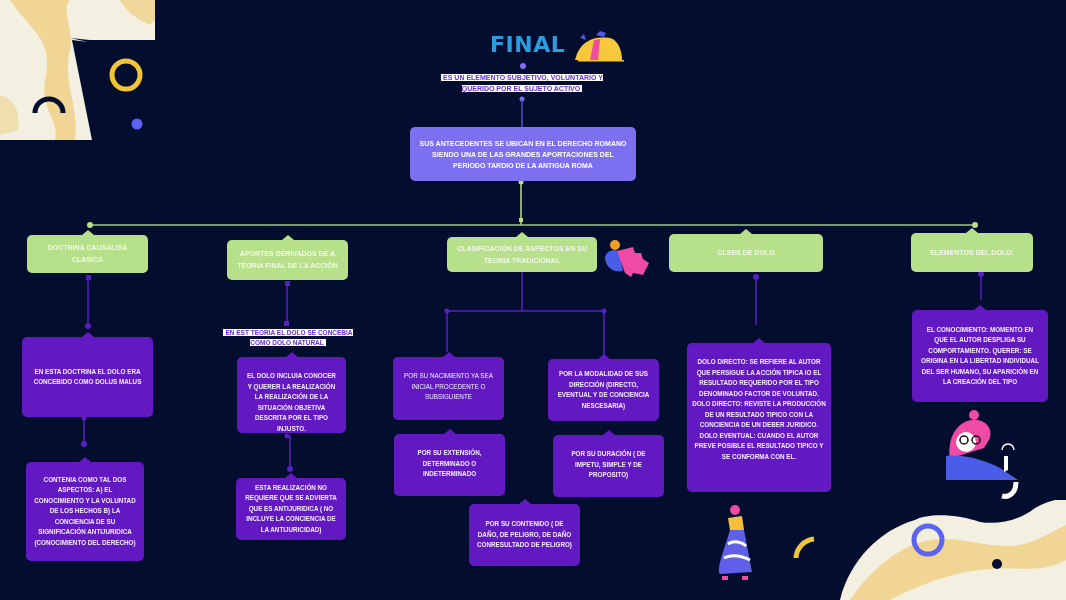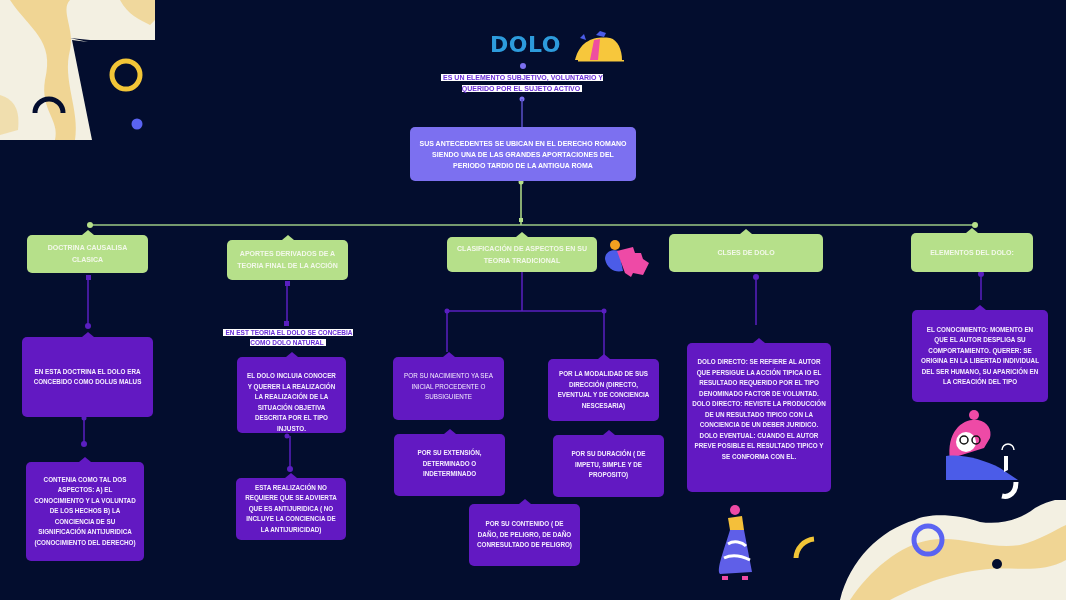--- a/index.html
+++ b/index.html
@@ -128,21 +128,21 @@
     <line x1="447" y1="311" x2="447" y2="352" stroke="#5a1fc0" stroke-width="1.5"></line>
     <line x1="604" y1="311" x2="604" y2="355" stroke="#5a1fc0" stroke-width="1.5"></line>
 
     <circle cx="756" cy="277" r="3" fill="#5a1fc0"></circle>
     <line x1="756" y1="280" x2="756" y2="325" stroke="#5a1fc0" stroke-width="1.5"></line>
 
     <circle cx="981" cy="274" r="3" fill="#5a1fc0"></circle>
     <line x1="981" y1="277" x2="981" y2="300" stroke="#5a1fc0" stroke-width="1.5"></line>
   </svg>
 
-  <div class="abs title">DOLO</div>
+  <div class="abs title">FINAL</div>
   <div class="abs subtitle"><span>ES UN ELEMENTO SUBJETIVO, VOLUNTARIO Y QUERIDO POR EL SUJETO ACTIVO</span></div>
 
   <div class="box lav" style="left:410px;top:127px;width:226px;height:54px">SUS ANTECEDENTES SE UBICAN EN EL DERECHO ROMANO SIENDO UNA DE LAS GRANDES APORTACIONES DEL PERIODO TARDIO DE LA ANTIGUA ROMA</div>
 
   <div class="box green" style="left:27px;top:235px;width:121px;height:38px">DOCTRINA CAUSALISA CLASICA</div>
   <div class="box green" style="left:227px;top:240px;width:121px;height:40px">APORTES DERIVADOS DE A TEORIA FINAL DE LA ACCIÓN</div>
   <div class="box green" style="left:447px;top:237px;width:150px;height:35px">CLASIFICACIÓN DE ASPECTOS EN SU TEORIA TRADICIONAL</div>
   <div class="box green" style="left:669px;top:234px;width:154px;height:38px">CLSES DE DOLO</div>
   <div class="box green" style="left:911px;top:233px;width:122px;height:39px">ELEMENTOS DEL DOLO:</div>
 

